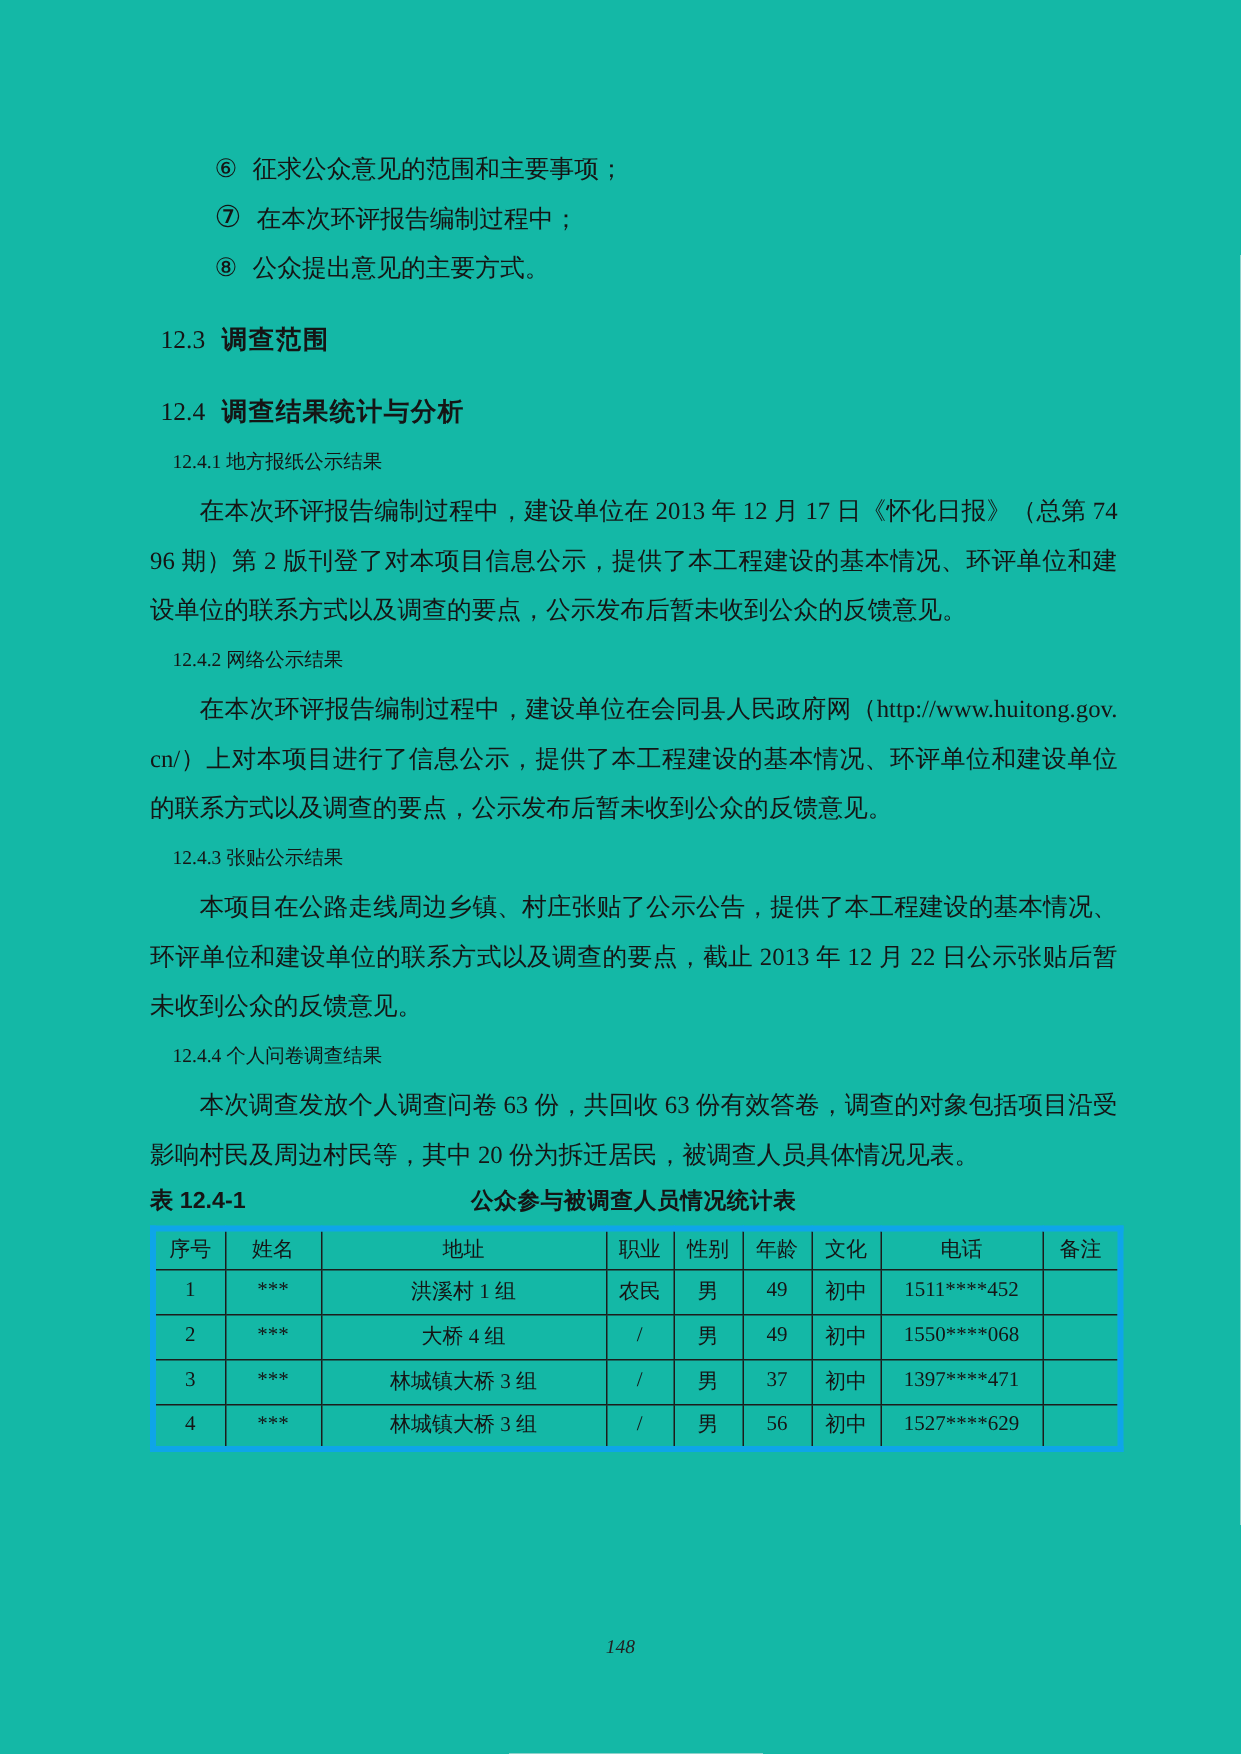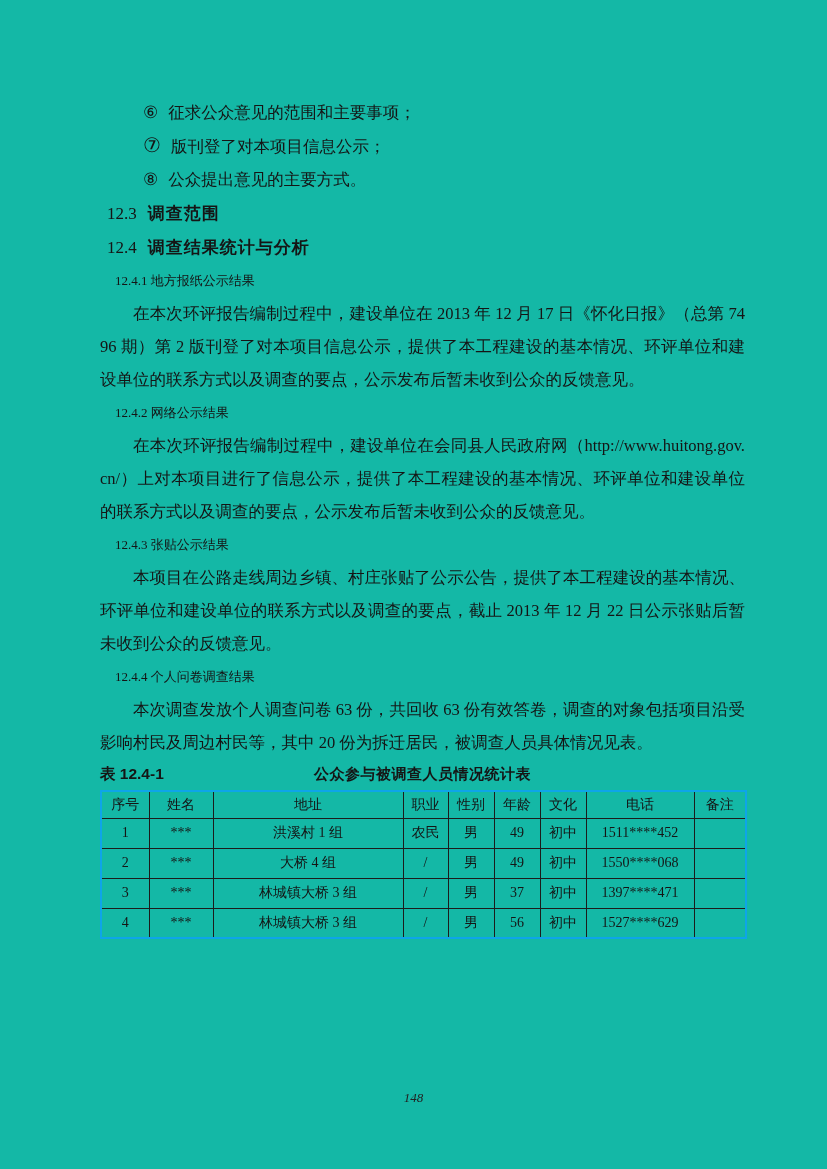--- a/index.html
+++ b/index.html
@@ -29,21 +29,21 @@
   .list-item .marker {
     display: inline-block;
     margin-right: 10px;
     font-size: 17px;
   }
   .list-item.big-marker .marker { font-size: 20px; }
   .h-major {
     line-height: 33px;
     font-size: 17px;
     padding-left: 7px;
-    margin-top: 1px;
+    margin-top: 15px;
     font-weight: 400;
   }
   .h-major .h-num {
     font-family: "Liberation Serif", "DejaVu Serif", serif;
     font-weight: 400;
     margin-right: 11px;
   }
   .h-major .h-title {
     font-family: "Liberation Sans", "DejaVu Sans", sans-serif;
     font-weight: 700;
@@ -83,21 +83,21 @@
     font-weight: 700;
     font-family: "Liberation Sans", "DejaVu Sans", sans-serif;
     letter-spacing: 0.5px;
   }
   table.stat-table {
     width: 645px;
     border-collapse: collapse;
     table-layout: fixed;
     font-size: 14px;
     margin-top: 2px;
-    border: 2px solid #0ea5e9;
+    border: 4px solid #0ea5e9;
   }
   .stat-table th, .stat-table td {
     border: 1px solid #1c1c1c;
     text-align: center;
     vertical-align: middle;
     font-weight: 400;
     overflow: hidden;
     white-space: nowrap;
   }
   .stat-table thead tr { height: 27px; }
@@ -117,21 +117,21 @@
 <body>
 
 <div class="page">
   <div class="content">
 
     <ul>
       <li class="list-item">
         <span class="marker">⑥</span><span>征求公众意见的范围和主要事项；</span>
       </li>
       <li class="list-item big-marker">
-        <span class="marker">⑦</span><span>版刊登了对本项目信息公示；</span>
+        <span class="marker">⑦</span><span>在本次环评报告编制过程中；</span>
       </li>
       <li class="list-item">
         <span class="marker">⑧</span><span>公众提出意见的主要方式。</span>
       </li>
     </ul>
 
     <h2 class="h-major">
       <span class="h-num">12.3</span><span class="h-title">调查范围</span>
     </h2>
 

